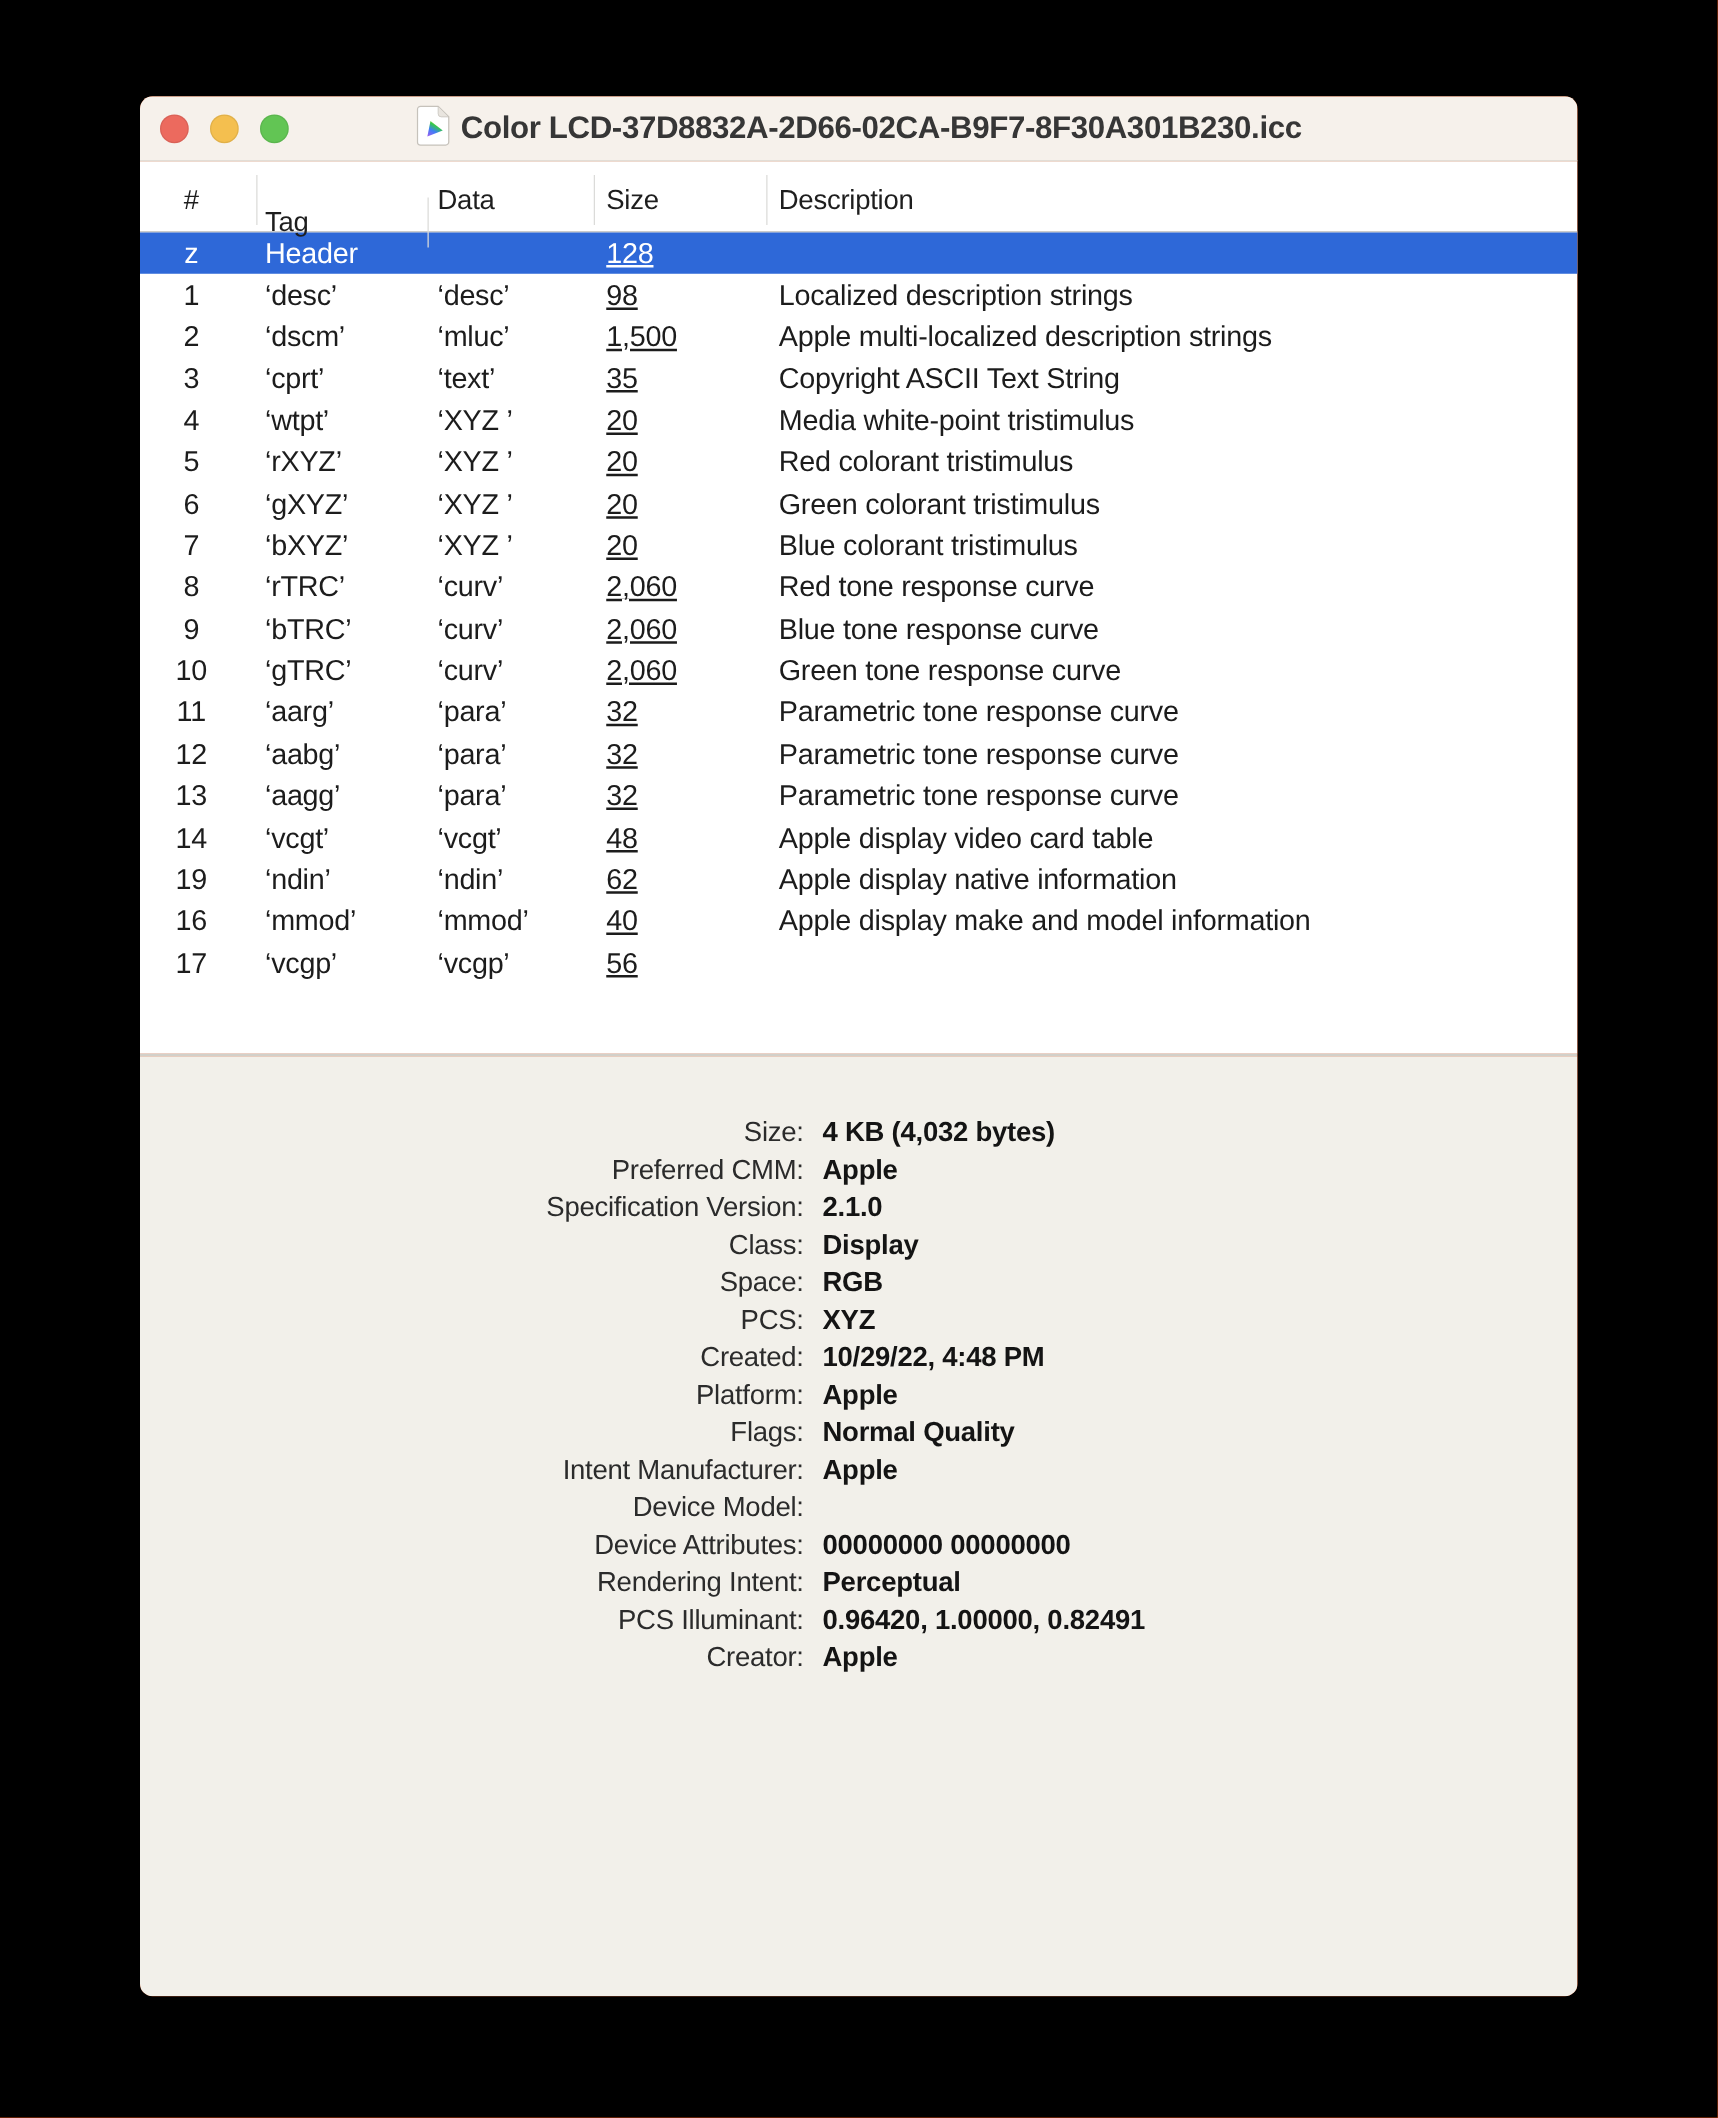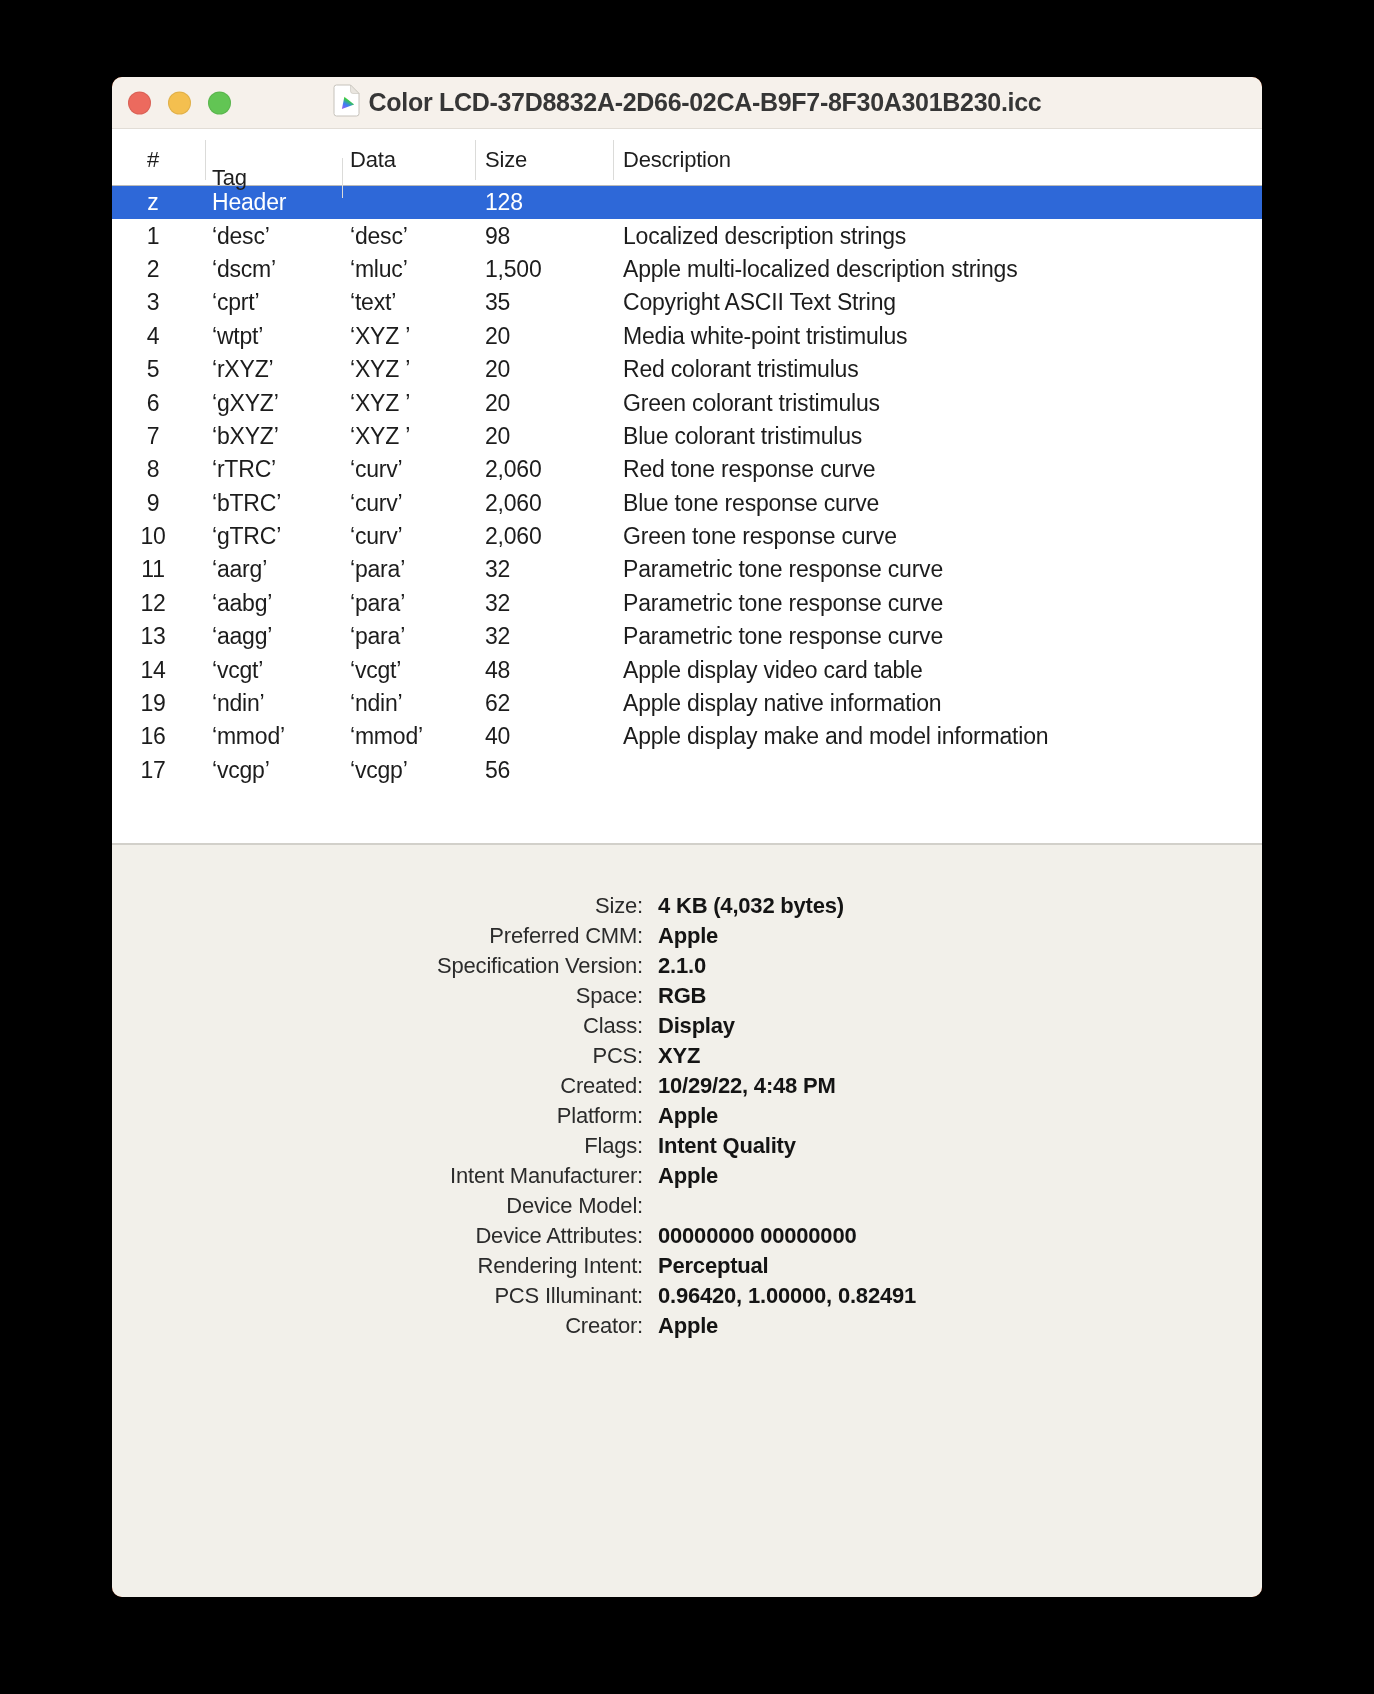--- a/index.html
+++ b/index.html
@@ -36,21 +36,21 @@
   .th.col-tag{padding-left:6px;margin-top:36px;}
   .th.col-data{padding-left:7px;}
   .th.col-size{padding-left:9px;}
   .th.col-desc{padding-left:9px;}
   .trow{height:33.4px;align-items:center;font-size:23px;color:#1c1c1c;letter-spacing:-.2px;}
   .trow.selected{background:var(--selection,#2E68D8);color:#fff;}
   .c{white-space:pre;overflow:hidden;}
   .c.num{text-align:center;padding-right:12px;}
   .c.tag{padding-left:6px;}
   .c.data{padding-left:7px;}
-  .c.size{padding-left:9px;}
+  .c.size{padding-left:9px;text-decoration:underline;}
   .c.desc{padding-left:9px;}
   
   .divider{height:0;border-top:2px solid #D2D0CA;flex:none;}
   .info{flex:1;background:#F2F0EA;padding-top:46px;box-sizing:border-box;}
   .info-row{display:flex;height:30px;line-height:30px;font-size:22px;letter-spacing:-.2px;}
   .info-label{width:531px;flex:none;text-align:right;color:#2b2b2b;white-space:pre;}
   .info-value{margin-left:15px;font-weight:700;color:#141414;white-space:pre;}
 </style>
 </head>
 <body>
@@ -254,47 +254,47 @@
         <span class="info-label">Preferred CMM:</span>
         <span class="info-value">Apple</span>
       </div>
 
       <div class="info-row">
         <span class="info-label">Specification Version:</span>
         <span class="info-value">2.1.0</span>
       </div>
 
       <div class="info-row">
+        <span class="info-label">Class:</span>
+        <span class="info-value">Display</span>
+      </div>
+
+      <div class="info-row">
         <span class="info-label">Space:</span>
         <span class="info-value">RGB</span>
       </div>
 
       <div class="info-row">
-        <span class="info-label">Class:</span>
-        <span class="info-value">Display</span>
-      </div>
-
-      <div class="info-row">
         <span class="info-label">PCS:</span>
         <span class="info-value">XYZ</span>
       </div>
 
       <div class="info-row">
         <span class="info-label">Created:</span>
         <span class="info-value">10/29/22, 4:48 PM</span>
       </div>
 
       <div class="info-row">
         <span class="info-label">Platform:</span>
         <span class="info-value">Apple</span>
       </div>
 
       <div class="info-row">
         <span class="info-label">Flags:</span>
-        <span class="info-value">Intent Quality</span>
+        <span class="info-value">Normal Quality</span>
       </div>
 
       <div class="info-row">
         <span class="info-label">Intent Manufacturer:</span>
         <span class="info-value">Apple</span>
       </div>
 
       <div class="info-row">
         <span class="info-label">Device Model:</span>
         <span class="info-value"></span>

